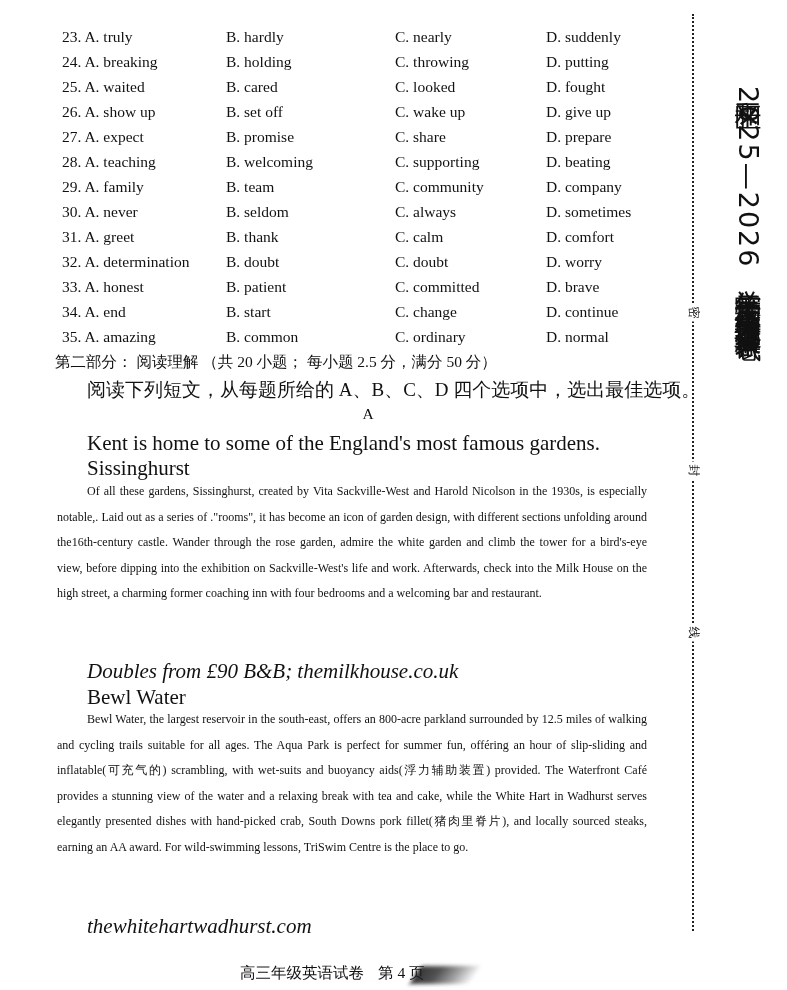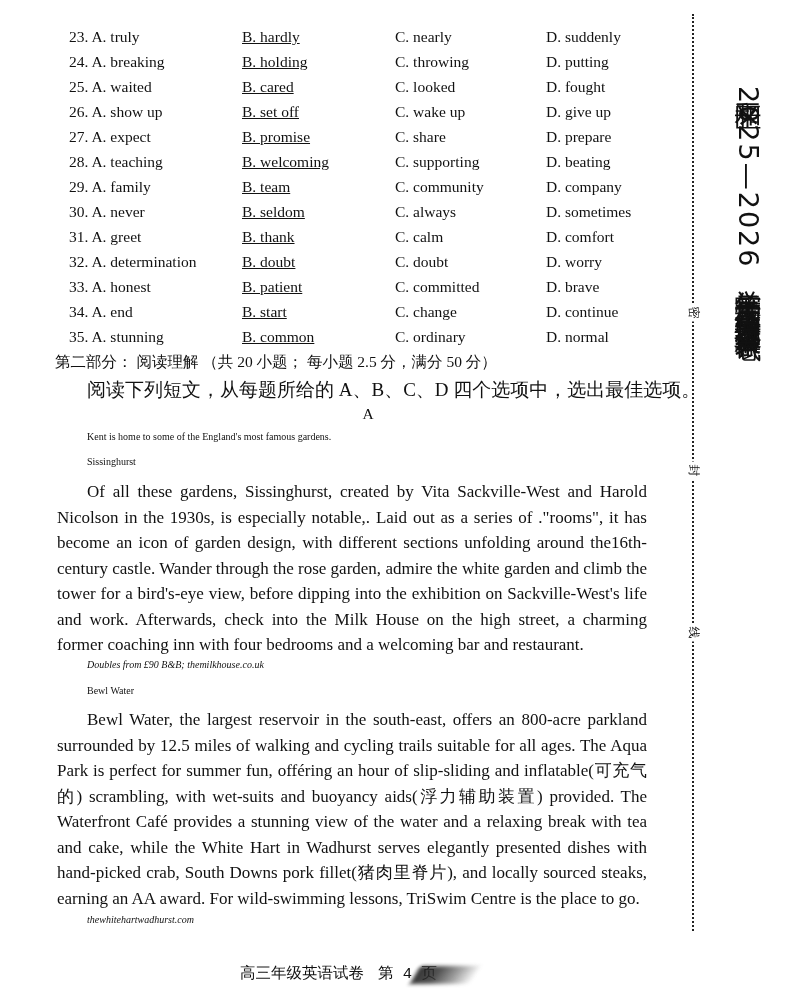--- a/index.html
+++ b/index.html
@@ -2,35 +2,35 @@
 <html><head>
 <meta charset="utf-8">
 <style>
   html, body { margin:0; padding:0; }
   body {
     width:787px; height:990px; background:#ffffff; position:relative; overflow:hidden;
     font-family:"Liberation Serif", "DejaVu Serif", serif; color:#111;
   }
   .opt-row { position:absolute; left:0; width:680px; height:25px; font-size:15.5px; }
   .opt-row span { position:absolute; top:0; white-space:nowrap; }
-  .c0 { left:69px;text-align:center; }
-  .c1 { left:242px;text-decoration:underline; }
+  .c0 { left:62px;text-align:center; }
+  .c1 { left:226px; }
   .c2 { left:395px; }
   .c3 { left:546px; }
   .section-title { position:absolute; left:55px; top:352px; font-size:15.5px; white-space:nowrap; }
   .instruction { position:absolute; left:87px; top:377px; font-size:19px; white-space:nowrap; }
   .passage-letter { position:absolute; left:360px; top:405px; width:16px; text-align:center; font-size:15.5px; }
-  .line { position:absolute; left:87px; font-size:10px; white-space:nowrap; }
+  .line { position:absolute; left:87px; font-size:21px; white-space:nowrap; }
   .bold { font-weight:normal; }
   .italic { font-style:italic; }
   .para {
-    position:absolute; left:57px; width:590px; font-size:17px; line-height:25.5px;
+    position:absolute; left:57px; width:590px; font-size:12px; line-height:25.5px;
     text-align:justify; text-indent:30px; margin:0;
   }
-  .footer { position:absolute; left:240px; top:963px; font-size:15.5px; white-space:nowrap;font-family:Liberation Mono, monospace; }
+  .footer { position:absolute; left:240px; top:963px; font-size:15.5px; white-space:nowrap; }
   .footer .pg { margin-left:14px; }
   .page-curl {
     position:absolute; left:415px; top:966px; width:60px; height:18px;
     background:linear-gradient(100deg, #111 0%, #333 35%, #999 70%, rgba(255,255,255,0) 100%);
     transform:skewX(-30deg); filter:blur(2px); opacity:0.85;
   }
   .binding-line {
     position:absolute; left:692px; top:14px; width:0; height:917px;
     border-left:2px dotted #222;
   }
@@ -114,21 +114,21 @@
     <span class="c2">C. committed</span>
     <span class="c3">D. brave</span>
   </div>
   <div class="opt-row" style="top:303px">
     <span class="c0"><span style="position:static">34.</span> <span style="position:static">A. end</span></span>
     <span class="c1">B. start</span>
     <span class="c2">C. change</span>
     <span class="c3">D. continue</span>
   </div>
   <div class="opt-row" style="top:328px">
-    <span class="c0"><span style="position:static">35.</span> <span style="position:static">A. stunning</span></span>
+    <span class="c0"><span style="position:static">35.</span> <span style="position:static">A. amazing</span></span>
     <span class="c1">B. common</span>
     <span class="c2">C. ordinary</span>
     <span class="c3">D. normal</span>
   </div>
 </div>
 
 <div class="section-title">第二部分： 阅读理解 （共 20 小题； 每小题 2.5 分，满分 50 分）</div>
 <div class="instruction">阅读下列短文，从每题所给的 A、B、C、D 四个选项中，选出最佳选项。</div>
 <div class="passage-letter">A</div>
 

